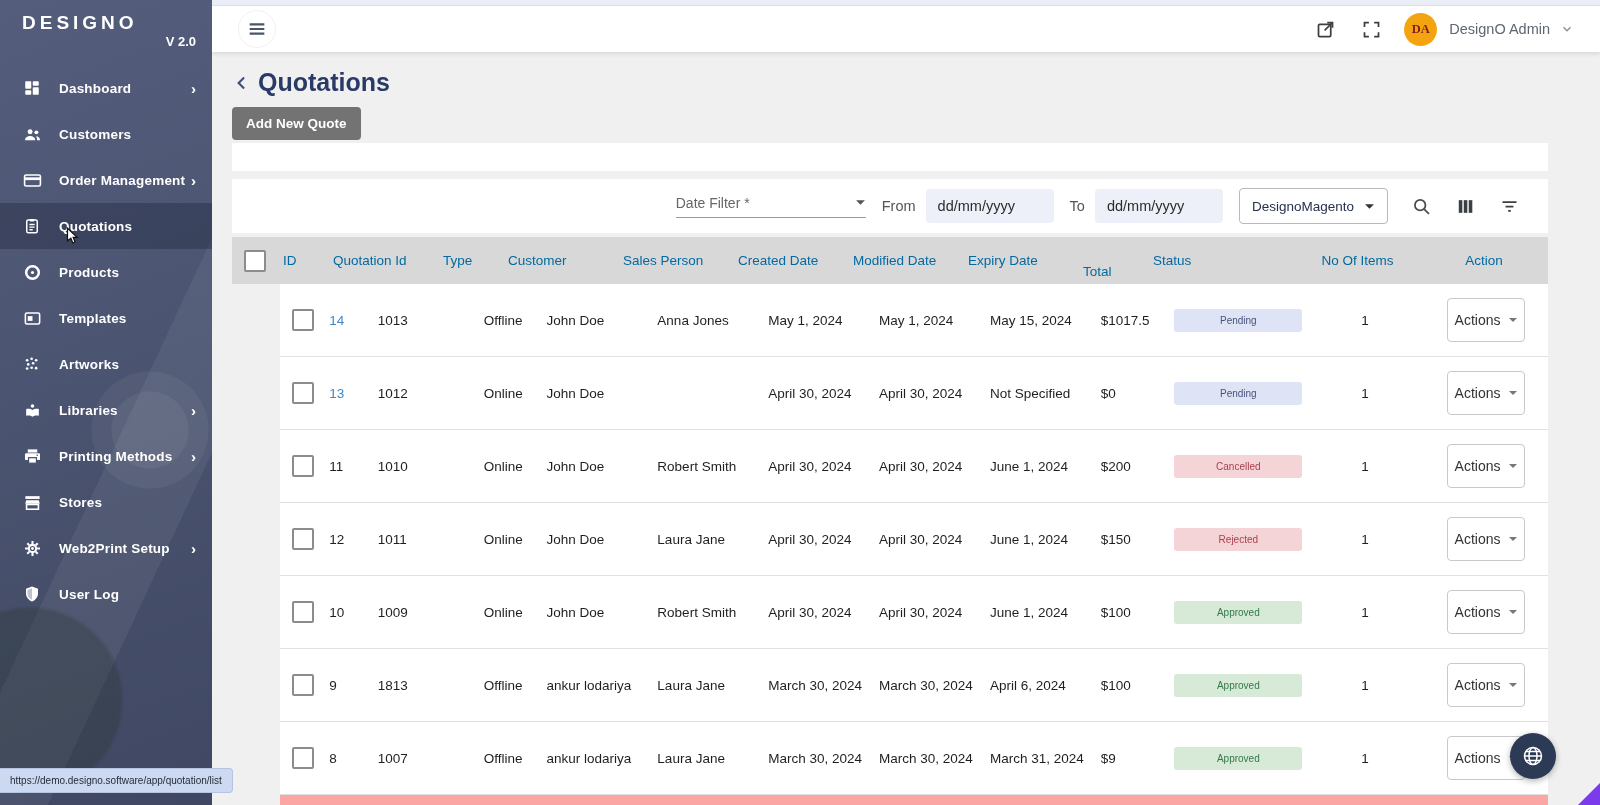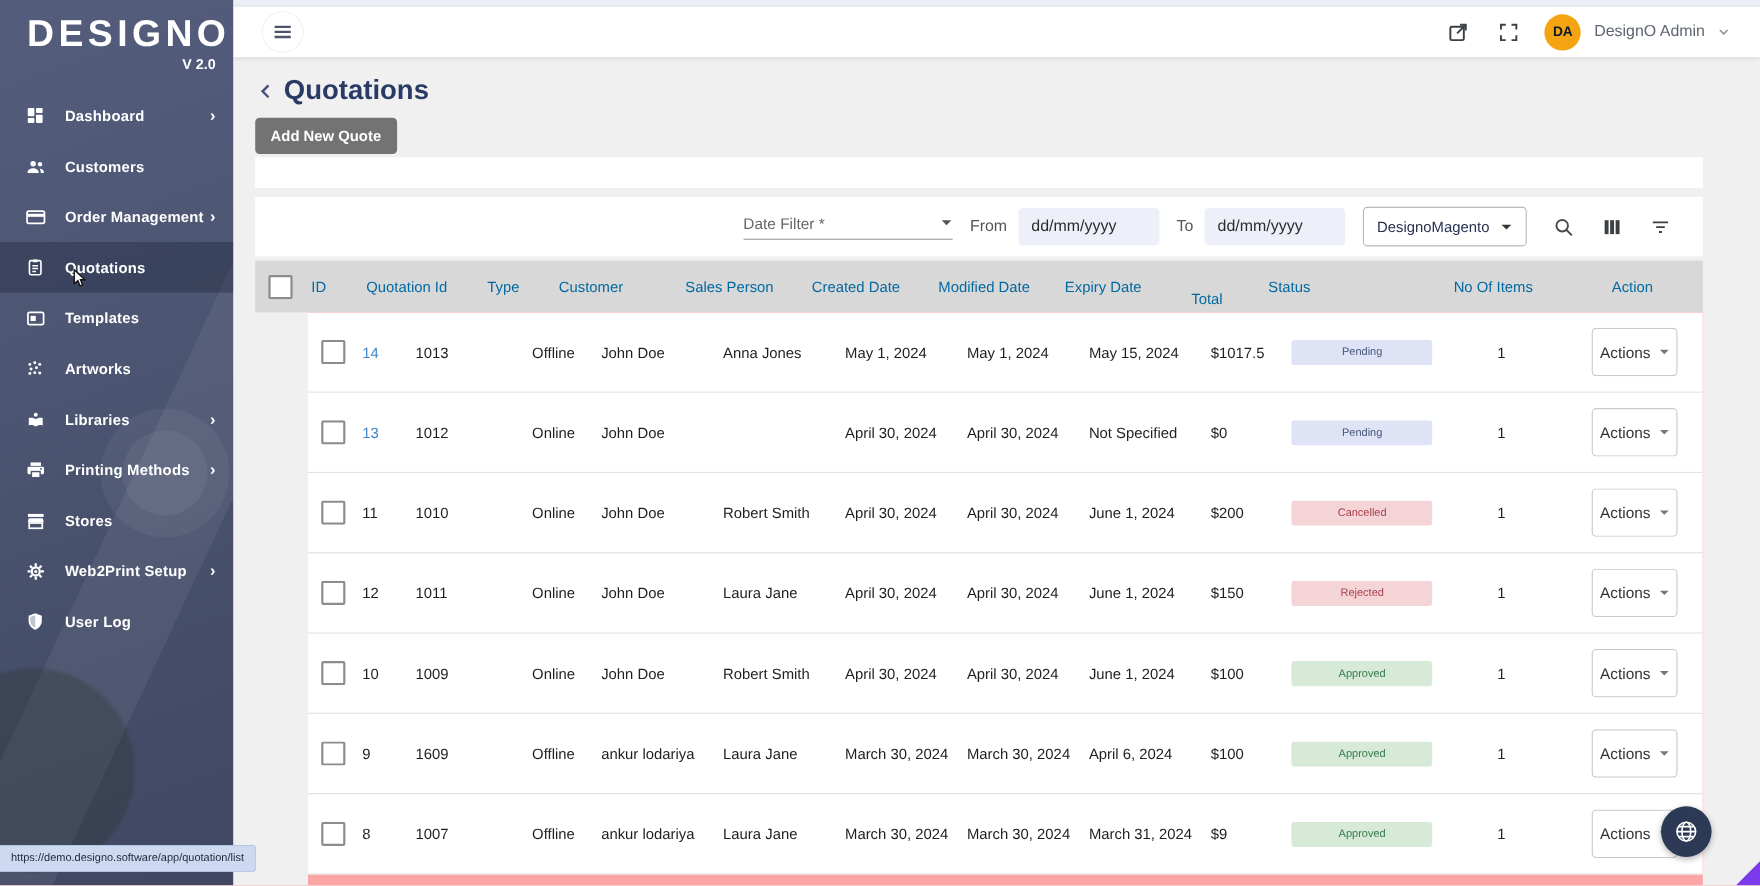--- a/index.html
+++ b/index.html
@@ -7,39 +7,39 @@
   .app{position:relative;width:1600px;height:805px;overflow:hidden;background:#f0f0f0;}
 
   
   .sidebar{position:absolute;left:0;top:0;width:212px;height:805px;z-index:5;
     background:
       radial-gradient(circle at 150px 430px, rgba(255,255,255,0.10) 0 38px, rgba(255,255,255,0.05) 39px 58px, transparent 59px),
       radial-gradient(circle at 30px 700px, rgba(30,45,30,0.25) 0 90px, transparent 95px),
       linear-gradient(115deg, transparent 0 55%, rgba(255,255,255,0.06) 55% 72%, transparent 72%),
       linear-gradient(160deg,#545d7c 0%,#4b5470 45%,#3f4762 100%);
   }
-  .logo{color:#fff;font-size:34px;font-weight:800;letter-spacing:4px;padding:12px 0 0 22px;text-align:center;}
+  .logo{color:#fff;font-size:19px;font-weight:800;letter-spacing:4px;padding:12px 0 0 22px;}
   .version{color:#fff;font-size:13px;font-weight:700;text-align:right;padding-right:16px;margin-top:0;}
   .menu{margin-top:16px;}
   .side-item{position:relative;display:flex;align-items:center;height:46px;padding:0 16px 0 22px;color:#fff;cursor:pointer;}
   .side-item.active{background:rgba(18,24,44,0.30);}
   .side-item .sicon{width:20px;height:20px;margin-right:17px;display:flex;align-items:center;justify-content:center;flex:none;}
   .side-item .slabel{font-size:13.5px;font-weight:600;flex:1;letter-spacing:.2px;}
   .side-item .schev{color:#fff;font-size:15px;font-weight:700;}
   .mouse-cursor{position:absolute;left:66px;top:24px;z-index:6;}
 
   
   .main{position:absolute;left:212px;top:0;width:1388px;height:805px;}
   .topstrip{height:5px;background:#e9eef7;border-bottom:1px solid #dde2ec;}
   .header{height:46px;background:#fff;display:flex;align-items:center;padding:0 26px;box-shadow:0 2px 4px rgba(0,0,0,0.10);position:relative;z-index:4;}
   .hamburger{width:36px;height:36px;border-radius:50%;border:1px solid #f1f1f1;display:flex;align-items:center;justify-content:center;cursor:pointer;background:#fff;}
   .header-right{margin-left:auto;display:flex;align-items:center;}
   .hicon{width:22px;height:22px;display:flex;align-items:center;justify-content:center;cursor:pointer;}
   .hicon + .hicon{margin-left:24px;}
-  .avatar{width:33px;height:33px;border-radius:50%;background:#f5a411;color:#0f172a;font-weight:700;font-size:12.5px;display:flex;align-items:center;justify-content:center;margin-left:22px;cursor:pointer;}
+  .avatar{width:33px;height:33px;border-radius:50%;background:#f5a411;color:#7f1d1d;font-weight:700;font-size:12.5px;display:flex;align-items:center;justify-content:center;margin-left:22px;cursor:pointer;font-family:Liberation Serif, serif;}
   .user-name{color:#5f6673;font-size:14.5px;margin-left:12px;cursor:pointer;}
   .user-chev{margin-left:10px;display:flex;cursor:pointer;}
 
   
   .content{position:absolute;top:52px;left:0;right:0;bottom:0;background:#f0f0f0;}
   .page-head{display:flex;align-items:center;margin:16px 0 0 20px;}
   .back{display:flex;align-items:center;cursor:pointer;margin-right:6px;}
   .page-title{font-size:25px;font-weight:700;color:#2a3a66;}
   .add-btn{margin:10px 0 0 20px;background:#737373;color:#fff;border:none;border-radius:4px;padding:9px 14px;font-size:13.5px;font-weight:600;cursor:pointer;font-family:inherit;}
 
@@ -119,20 +119,29 @@
             <svg width="18" height="18" viewBox="0 0 24 24">
               <rect x="5" y="4" width="14" height="17" rx="2" fill="none" stroke="#fff" stroke-width="2"></rect>
               <rect x="9" y="2.5" width="6" height="3.5" rx="1" fill="#fff"></rect>
               <path d="M8.5 10h7M8.5 13.5h7M8.5 17h4.5" stroke="#fff" stroke-width="1.8"></path>
             </svg>
           </span>
           <span class="slabel">Quotations</span>
           <span class="mouse-cursor"><svg width="15" height="18" viewBox="0 0 12 15">
               <path d="M1 1v10.5l2.8-2.2 1.6 4 1.9-.8-1.6-3.9H9z" fill="#fff" stroke="#111" stroke-width="1"></path>
             </svg></span>
+        </div>
+        <div class="side-item">
+          <span class="sicon">
+            <svg width="19" height="19" viewBox="0 0 24 24">
+              <circle cx="12" cy="12" r="8" fill="none" stroke="#fff" stroke-width="3.2"></circle>
+              <circle cx="12" cy="12" r="2" fill="#fff"></circle>
+            </svg>
+          </span>
+          <span class="slabel">Products</span>
         </div>
         <div class="side-item">
           <span class="sicon">
             <svg width="19" height="19" viewBox="0 0 24 24">
               <rect x="3" y="5" width="18" height="14" rx="2" fill="none" stroke="#fff" stroke-width="2"></rect>
               <rect x="6" y="9" width="6" height="6" fill="#fff"></rect>
             </svg>
           </span>
           <span class="slabel">Templates</span>
         </div>
@@ -416,21 +425,21 @@
                   <svg width="10" height="10" viewBox="0 0 10 10">
                     <path d="M1 3l4 4 4-4z" fill="#777"></path>
                   </svg>
                 </button></div>
             </div>
             <div class="trow">
               <div class="c" style="width: 43px; padding-left: 0px;">
                 <div class="checkbox"></div>
               </div>
               <div class="c" style="width: 50px;"><span>9</span></div>
-              <div class="c" style="width: 110px;">1609</div>
+              <div class="c" style="width: 110px;">1813</div>
               <div class="c" style="width: 65px;">Offline</div>
               <div class="c" style="width: 115px;">ankur lodariya</div>
               <div class="c" style="width: 115px;">Laura Jane</div>
               <div class="c" style="width: 115px;">March 30, 2024</div>
               <div class="c" style="width: 115px;">March 30, 2024</div>
               <div class="c" style="width: 115px;">April 6, 2024</div>
               <div class="c" style="width: 70px;">$100</div>
               <div class="c" style="width: 150px;"><span class="badge approved">Approved</span></div>
               <div class="c center" style="width: 125px;">1</div>
               <div class="c center" style="width: 128px;"><button class="actions-btn">

